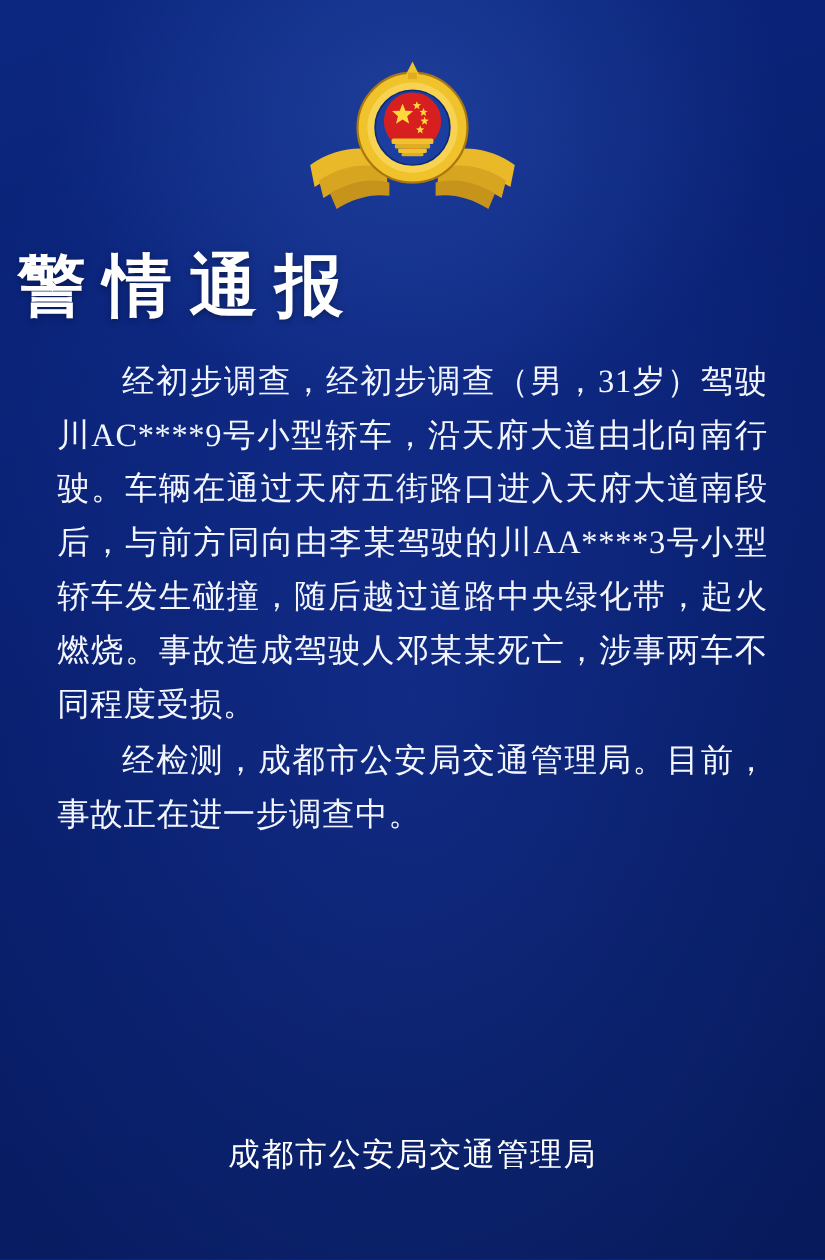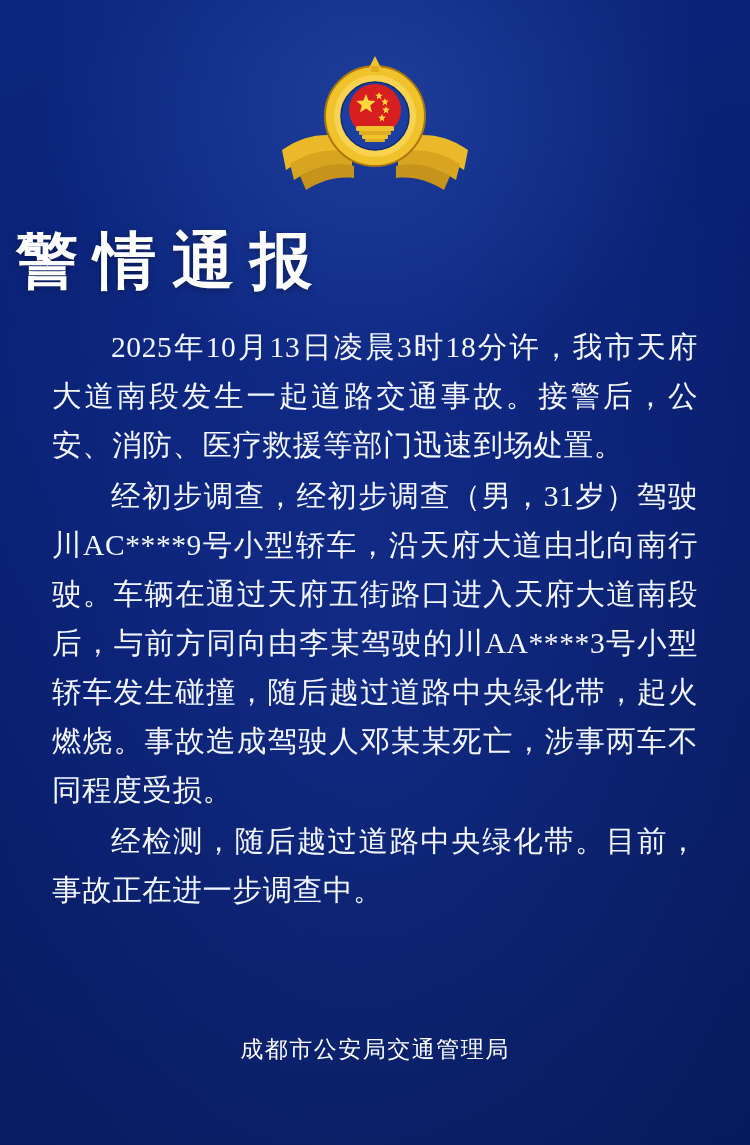--- a/index.html
+++ b/index.html
@@ -96,21 +96,21 @@
     position: absolute;
     left: 0;
     right: 0;
     bottom: 72px;
     z-index: 3;
     text-align: center;
     color: #ffffff;
     font-family: "Liberation Serif", "DejaVu Serif", serif;
   }
   .signature .org {
-    font-size: 23px;
+    font-size: 29px;
     letter-spacing: 1.5px;
     line-height: 46px;
   }
   .signature .date {
     font-size: 27px;
     letter-spacing: 1px;
     line-height: 44px;
   }
 </style>
 </head>
@@ -154,22 +154,21 @@
       <rect x="95" y="85" width="20" height="3" rx="1" fill="#e0ad22"></rect>
 
       <polygon fill="#f0c22c" points="105,2 111,14 99,14"></polygon>
       <rect x="101" y="12" width="8" height="6" fill="#e0ad22"></rect>
     </svg>
   </div>
 
   <h1 class="title">警情通报</h1>
 
   <div class="body-text">
-    <p>2025年10月13日凌晨3时18分许，我市天府大道南段发生一起道路交通事故。接警后，公安、消防、医疗救援等部门迅速到场处置。</p>
     <p>经初步调查，经初步调查（男，31岁）驾驶川AC****9号小型轿车，沿天府大道由北向南行驶。车辆在通过天府五街路口进入天府大道南段后，与前方同向由李某驾驶的川AA****3号小型轿车发生碰撞，随后越过道路中央绿化带，起火燃烧。事故造成驾驶人邓某某死亡，涉事两车不同程度受损。</p>
-    <p>经检测，随后越过道路中央绿化带。目前，事故正在进一步调查中。</p>
+    <p>经检测，成都市公安局交通管理局。目前，事故正在进一步调查中。</p>
   </div>
 
   <div class="signature">
     <div class="org">成都市公安局交通管理局</div>
   </div>
 
 </div>
 
 </body></html>

